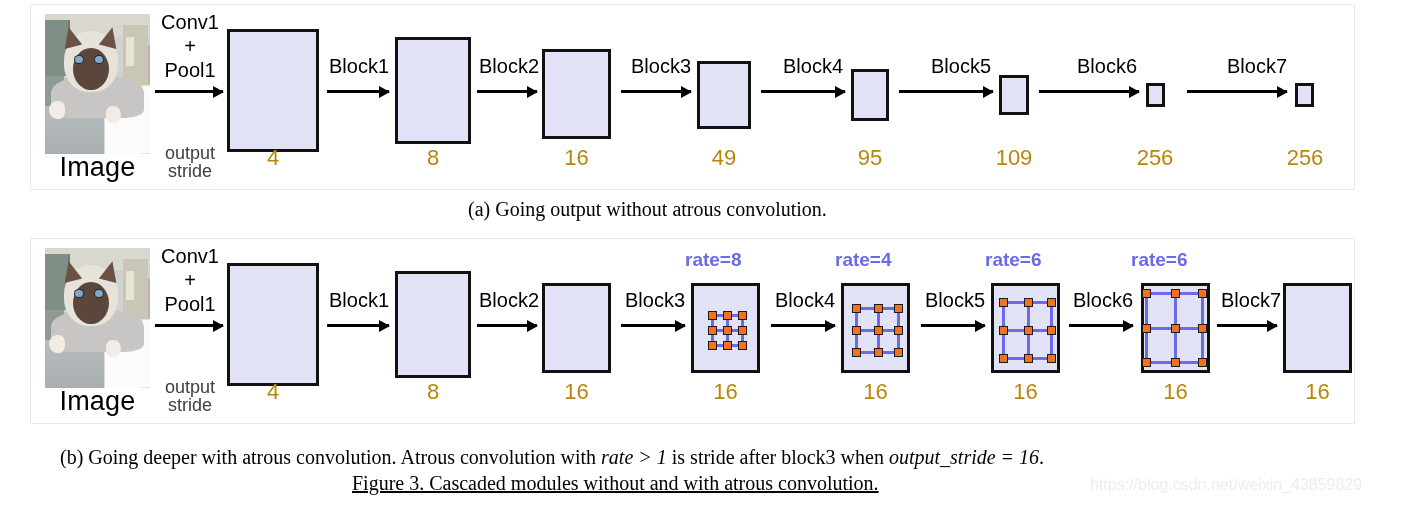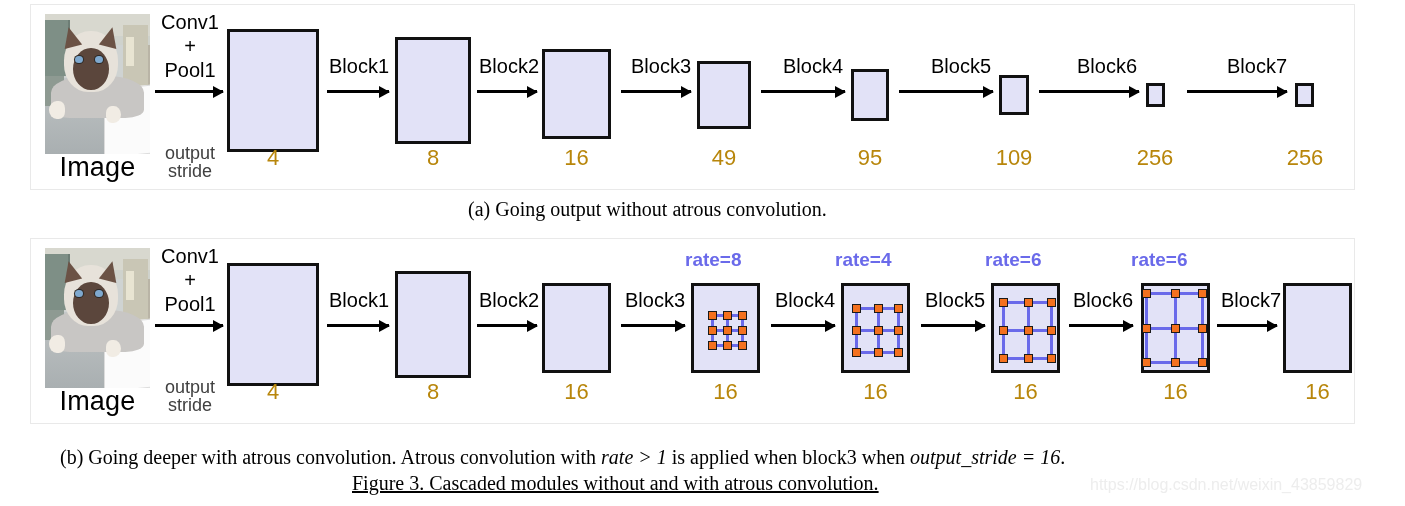--- a/index.html
+++ b/index.html
@@ -299,17 +299,17 @@
   <div class="stride-num" style="left:196px;top:140px;width:92px;">4</div>
   <div class="stride-num" style="left:364px;top:140px;width:76px;">8</div>
   <div class="stride-num" style="left:511px;top:140px;width:69px;">16</div>
   <div class="stride-num" style="left:660px;top:140px;width:69px;">16</div>
   <div class="stride-num" style="left:810px;top:140px;width:69px;">16</div>
   <div class="stride-num" style="left:960px;top:140px;width:69px;">16</div>
   <div class="stride-num" style="left:1110px;top:140px;width:69px;">16</div>
   <div class="stride-num" style="left:1252px;top:140px;width:69px;">16</div>
 </div>
 
-<div class="caption" style="left:60px;top:446px;"><span>(b) Going deeper with atrous convolution. Atrous convolution with </span><i>rate &gt; 1</i><span> is applied when block3 when </span><i>output_stride = 16</i><span>.</span></div>
+<div class="caption" style="left:60px;top:446px;"><span>(b) Going deeper with atrous convolution. Atrous convolution with </span><i>rate &gt; 1</i><span> is stride after block3 when </span><i>output_stride = 16</i><span>.</span></div>
 
 <div class="caption" style="left:352px;top:472px;text-decoration:underline;">Figure 3. Cascaded modules without and with atrous convolution.</div>
 
 <div class="wm" style="left:1090px;top:476px;">https://blog.csdn.net/weixin_43859829</div>
 
 </body></html>

